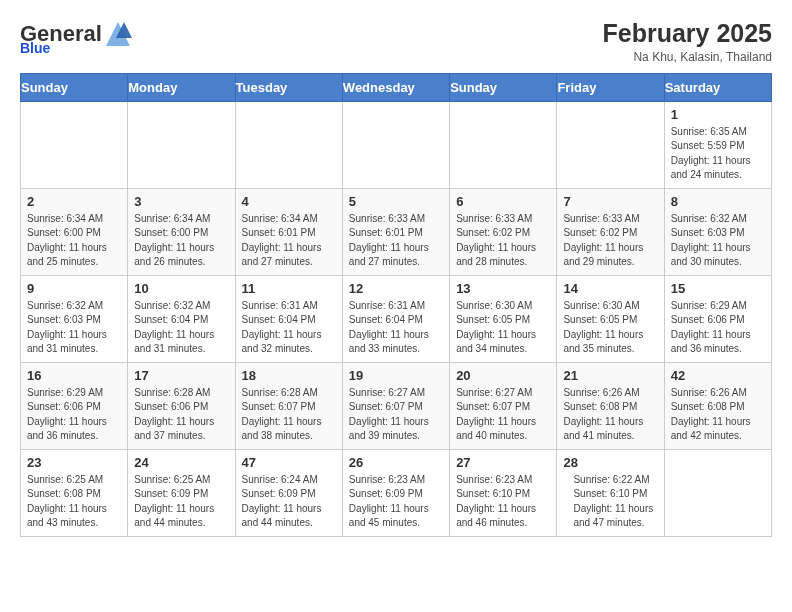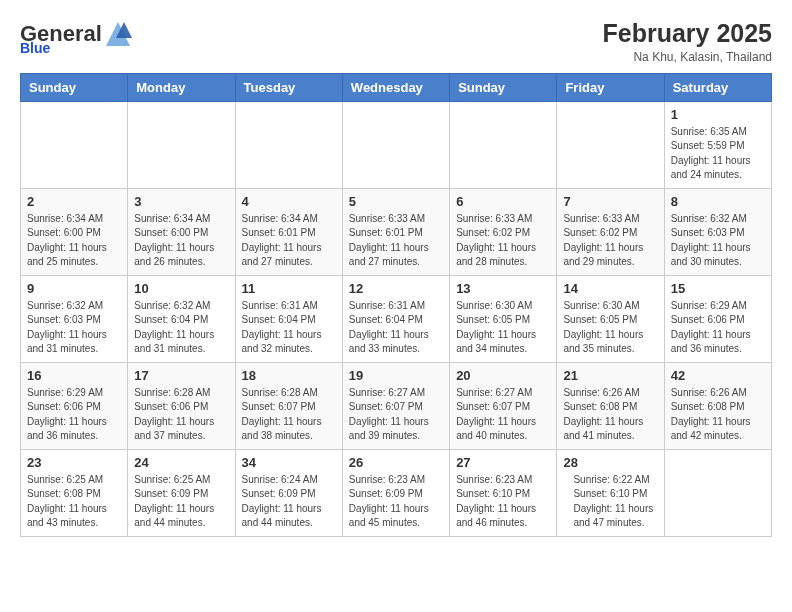--- a/index.html
+++ b/index.html
@@ -48,21 +48,21 @@
     .calendar {
       width: 100%;
       border-collapse: collapse;
       border: 1px solid #ccc;
     }
     .calendar th {
       background-color: #4a7fcb;
       color: #fff;
       font-size: 13px;
       font-weight: bold;
-      padding: 6px 8px;
+      padding: 6px 0;
       text-align: left;
       border: 1px solid #3a6ab5;
     }
     .calendar td {
       vertical-align: top;
       padding: 5px 6px;
       border: 1px solid #ccc;
       width: calc(100% / 7);
       min-height: 90px;
       background: #fff;
@@ -305,21 +305,21 @@
 and 43 minutes.</div>
         </td>
         <td>
           <span class="day-num">24</span>
           <div class="day-info" style="white-space: pre-line;">Sunrise: 6:25 AM
 Sunset: 6:09 PM
 Daylight: 11 hours
 and 44 minutes.</div>
         </td>
         <td>
-          <span class="day-num">34</span>
+          <span class="day-num">47</span>
           <div class="day-info" style="white-space: pre-line;">Sunrise: 6:24 AM
 Sunset: 6:09 PM
 Daylight: 11 hours
 and 44 minutes.</div>
         </td>
         <td>
           <span class="day-num">26</span>
           <div class="day-info" style="white-space: pre-line;">Sunrise: 6:23 AM
 Sunset: 6:09 PM
 Daylight: 11 hours

